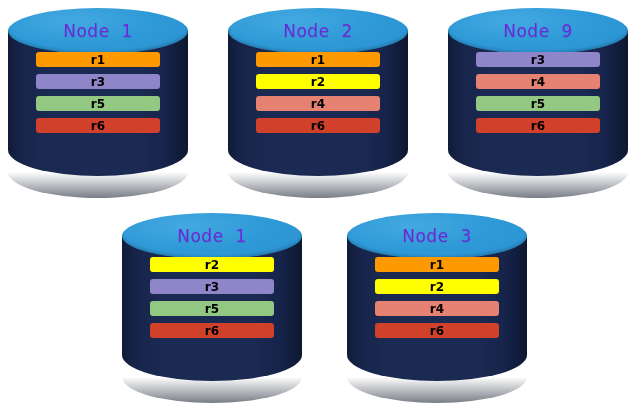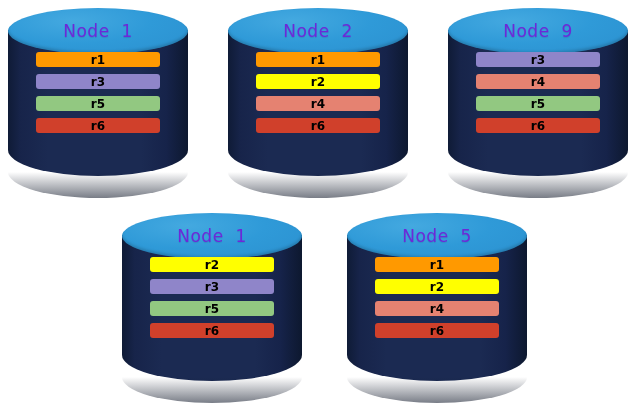--- a/index.html
+++ b/index.html
@@ -155,21 +155,21 @@
         <div class="replica" style="background: rgb(255, 255, 0);">r2</div>
         <div class="replica" style="background: rgb(143, 133, 201);">r3</div>
         <div class="replica" style="background: rgb(146, 200, 129);">r5</div>
         <div class="replica" style="background: rgb(208, 64, 43);">r6</div>
       </div>
     </div>
     <div class="node" style="left: 347px; top: 213px;">
       <div class="cyl-body"></div>
       <div class="cyl-bottom-shade"></div>
       <div class="cyl-top"></div>
-      <div class="node-label">Node  5</div>
+      <div class="node-label">Node  3</div>
       <div class="replicas">
         <div class="replica" style="background: rgb(255, 153, 0);">r1</div>
         <div class="replica" style="background: rgb(255, 255, 0);">r2</div>
         <div class="replica" style="background: rgb(229, 130, 113);">r4</div>
         <div class="replica" style="background: rgb(208, 64, 43);">r6</div>
       </div>
     </div>
   </div>
 
 </body></html>

